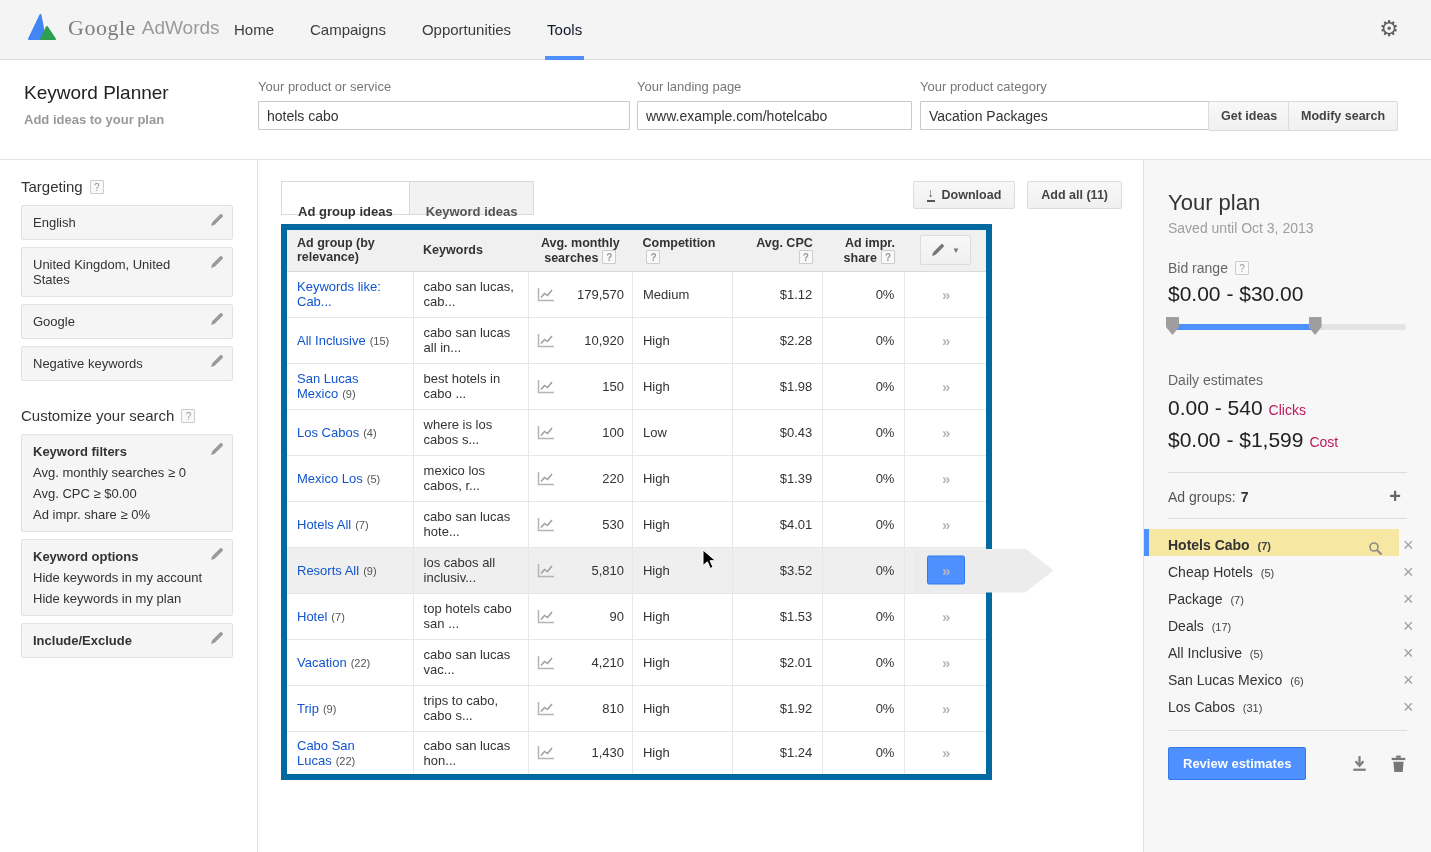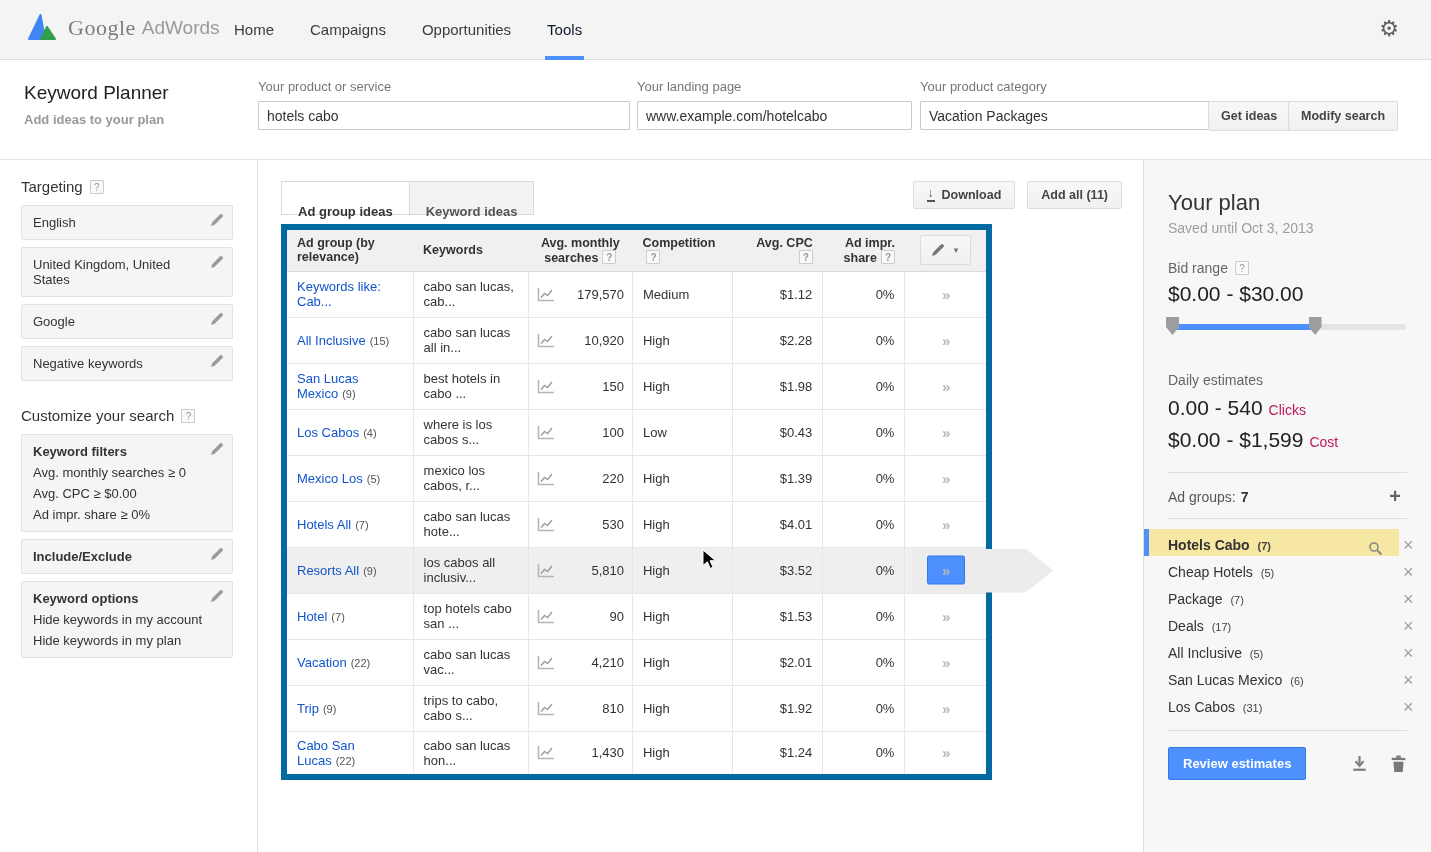--- a/index.html
+++ b/index.html
@@ -215,36 +215,36 @@
   <div class="t-card">
     <span class="c-title">Keyword filters</span>
     <span class="pencil">
       <svg width="14" height="14" viewBox="0 0 14 14">
         <path d="M1 13 L2.2 9.3 L10.2 1.3 A1.1 1.1 0 0 1 11.8 1.3 L12.7 2.2 A1.1 1.1 0 0 1 12.7 3.8 L4.7 11.8 Z" fill="#9a9a9a"></path>
       </svg>
     </span>
   <div class="c-line">Avg. monthly searches ≥ 0</div><div class="c-line">Avg. CPC ≥ $0.00</div><div class="c-line">Ad impr. share ≥ 0%</div></div>
 
   <div class="t-card">
+    <span class="c-title">Keyword options</span>
+    <span class="pencil">
+      <svg width="14" height="14" viewBox="0 0 14 14">
+        <path d="M1 13 L2.2 9.3 L10.2 1.3 A1.1 1.1 0 0 1 11.8 1.3 L12.7 2.2 A1.1 1.1 0 0 1 12.7 3.8 L4.7 11.8 Z" fill="#9a9a9a"></path>
+      </svg>
+    </span>
+  <div class="c-line">Hide keywords in my account</div><div class="c-line">Hide keywords in my plan</div></div>
+
+  <div class="t-card">
     <span class="c-title">Include/Exclude</span>
     <span class="pencil">
       <svg width="14" height="14" viewBox="0 0 14 14">
         <path d="M1 13 L2.2 9.3 L10.2 1.3 A1.1 1.1 0 0 1 11.8 1.3 L12.7 2.2 A1.1 1.1 0 0 1 12.7 3.8 L4.7 11.8 Z" fill="#9a9a9a"></path>
       </svg>
     </span>
   </div>
-
-  <div class="t-card">
-    <span class="c-title">Keyword options</span>
-    <span class="pencil">
-      <svg width="14" height="14" viewBox="0 0 14 14">
-        <path d="M1 13 L2.2 9.3 L10.2 1.3 A1.1 1.1 0 0 1 11.8 1.3 L12.7 2.2 A1.1 1.1 0 0 1 12.7 3.8 L4.7 11.8 Z" fill="#9a9a9a"></path>
-      </svg>
-    </span>
-  <div class="c-line">Hide keywords in my account</div><div class="c-line">Hide keywords in my plan</div></div>
 </div>
   </div>
 
   <div class="main">
     <div class="toolbar">
       <div class="tabs">
         <div class="tab active">Ad group ideas</div>
         <div class="tab">Keyword ideas</div>
       </div>
       <div class="tb-buttons">

